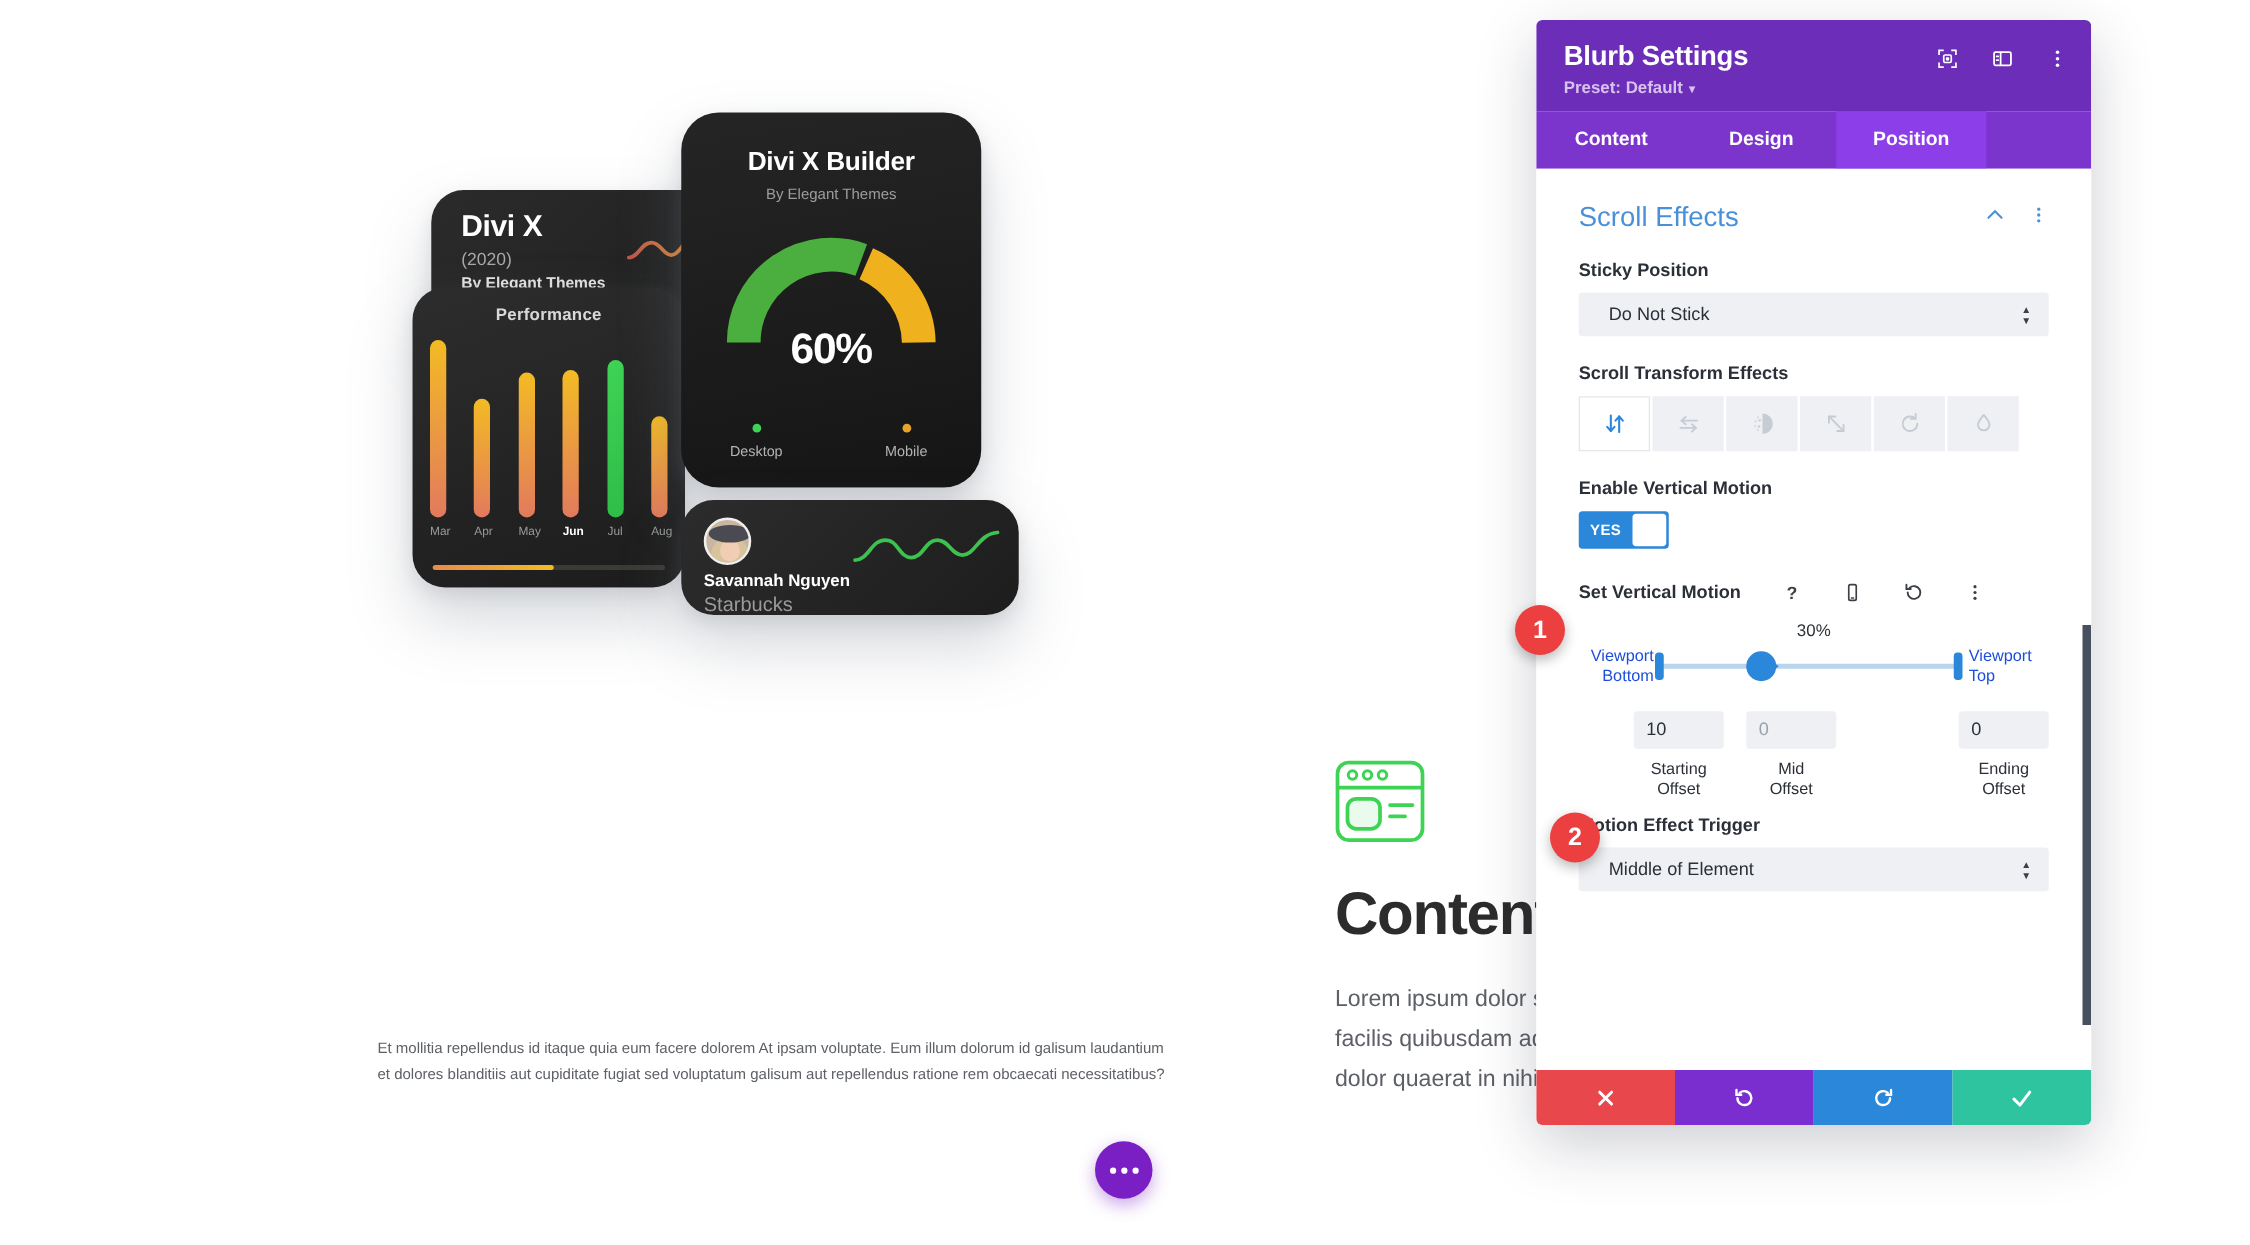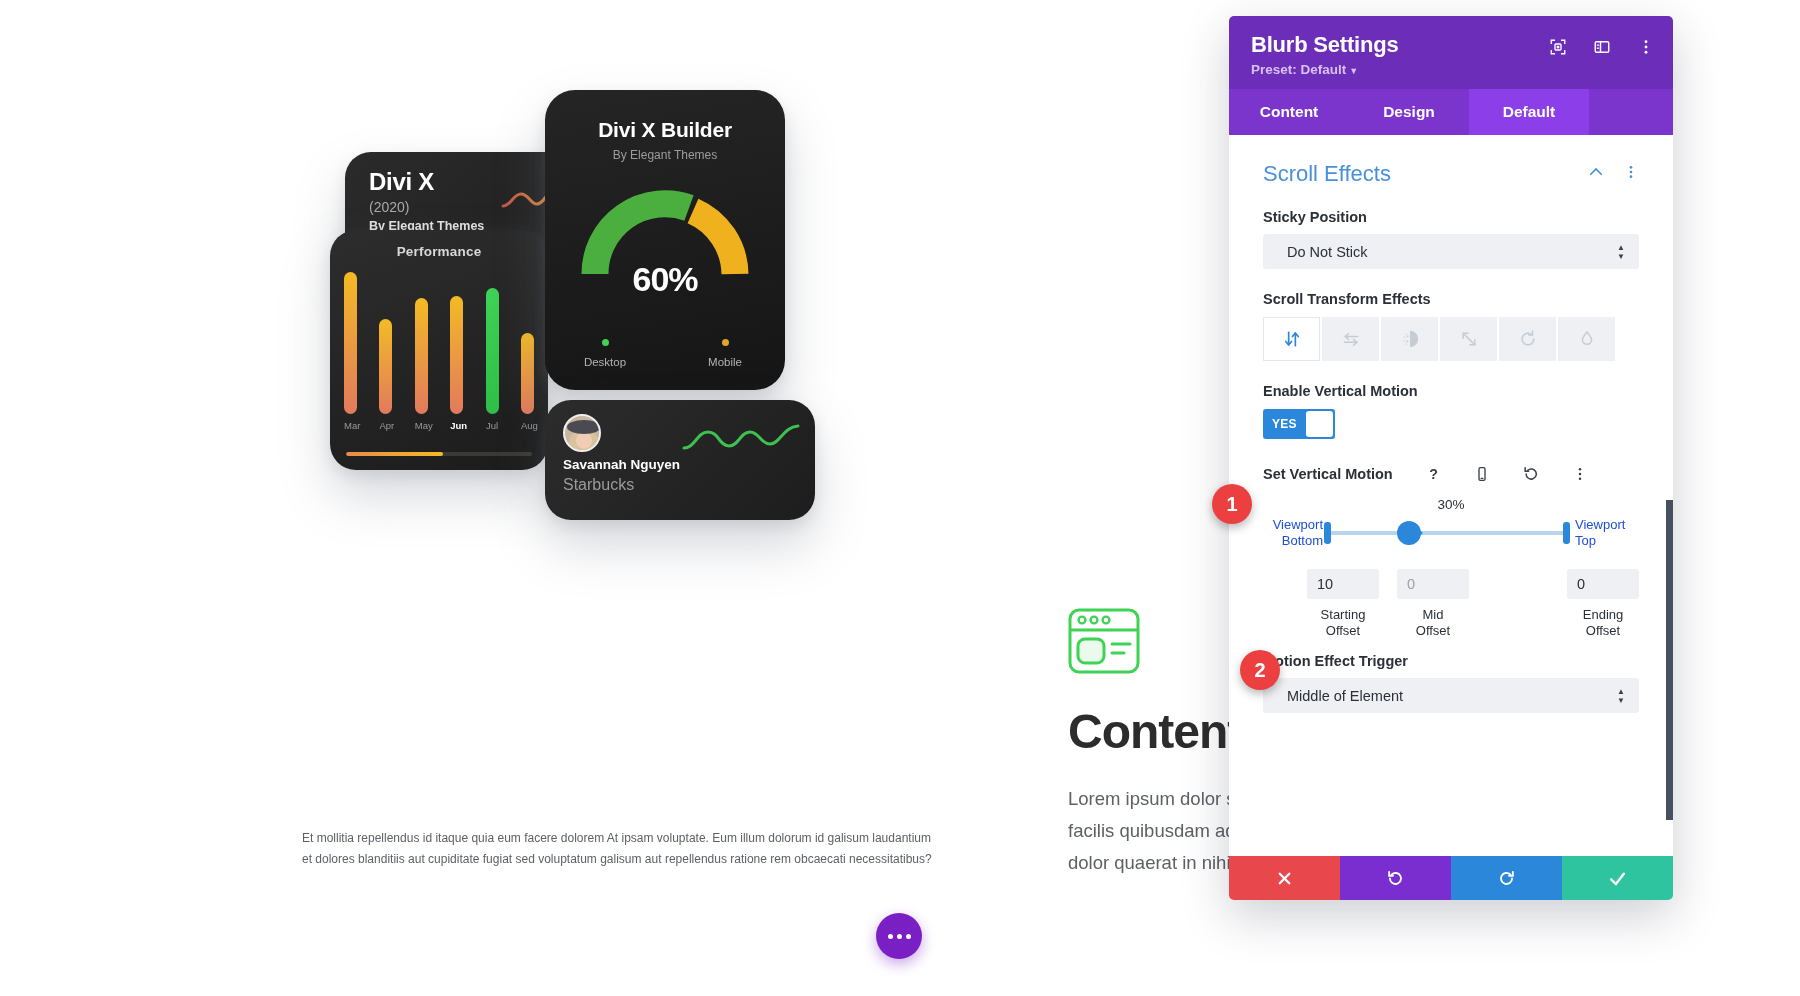--- a/index.html
+++ b/index.html
@@ -54,21 +54,21 @@
   .gauge { position:absolute; left:50%; top:90px; transform:translateX(-50%); }
   .gauge .pct { position:absolute; left:0; right:0; top:80px; text-align:center;
                 color:#fff; font-size:34px; font-weight:700; letter-spacing:-1px;}
   .legend { position:absolute; bottom:22px; left:20px; right:20px; display:flex;
             justify-content:space-between; }
   .lg { text-align:center; width:80px; }
   .lg .dot { width:7px; height:7px; border-radius:50%; margin:0 auto 10px; }
   .lg .lab { color:#b3b3b3; font-size:11.5px; }
 
   
-  .card-person { left:245px; top:310px; width:270px; height:120px; border-radius:26px;
+  .card-person { left:245px; top:310px; width:270px; height:92px; border-radius:26px;
                  background:linear-gradient(135deg,#2c2c2c,#1d1d1d); }
   .avatar { position:absolute; left:18px; top:14px; width:38px; height:38px; border-radius:50%;
             border:2px solid #efefef; overflow:hidden; background:#c9b6a0; }
   .avatar .hair { position:absolute; left:4px; top:14px; width:30px; height:26px;
                   border-radius:50% 50% 40% 40%; background:#d8c39c;}
   .avatar .hat { position:absolute; left:2px; top:4px; width:34px; height:14px;
                  border-radius:50%; background:#4a4a52;}
   .avatar .face { position:absolute; left:11px; top:16px; width:16px; height:17px;
                   border-radius:50%; background:#f0cdb3;}
   .card-person .pn { position:absolute; left:18px; top:57px; color:#fff;
@@ -330,21 +330,21 @@
               <circle cx="12" cy="12" r="1.9"></circle>
               <circle cx="12" cy="19" r="1.9"></circle>
           </svg>
         </span>
       </div>
     </div>
 
     <div class="m-tabs">
       <div class="m-tab">Content</div>
       <div class="m-tab">Design</div>
-      <div class="m-tab active">Default</div>
+      <div class="m-tab active">Position</div>
     </div>
 
     <div class="m-body">
       <div class="m-inner">
 
         <div class="sec-head">
           <div class="sec-title">Scroll Effects</div>
           <div class="sec-tools">
             <span>
               <svg width="18" height="18" viewBox="0 0 24 24" fill="none" stroke="currentColor" stroke-width="2.2" stroke-linecap="round">

